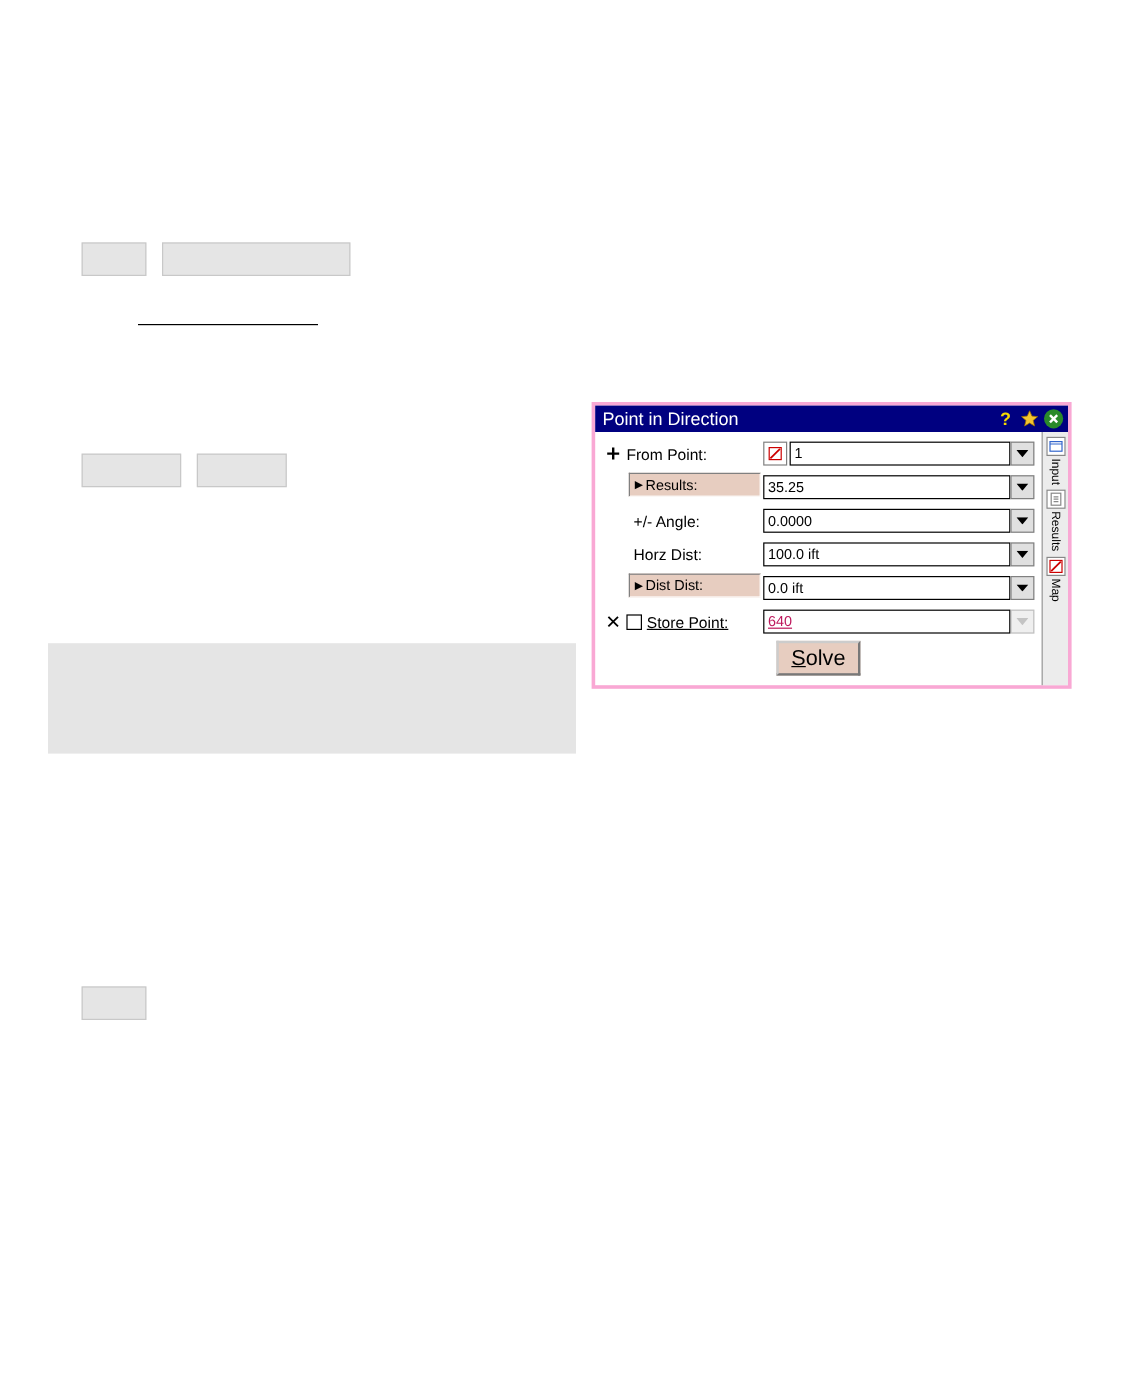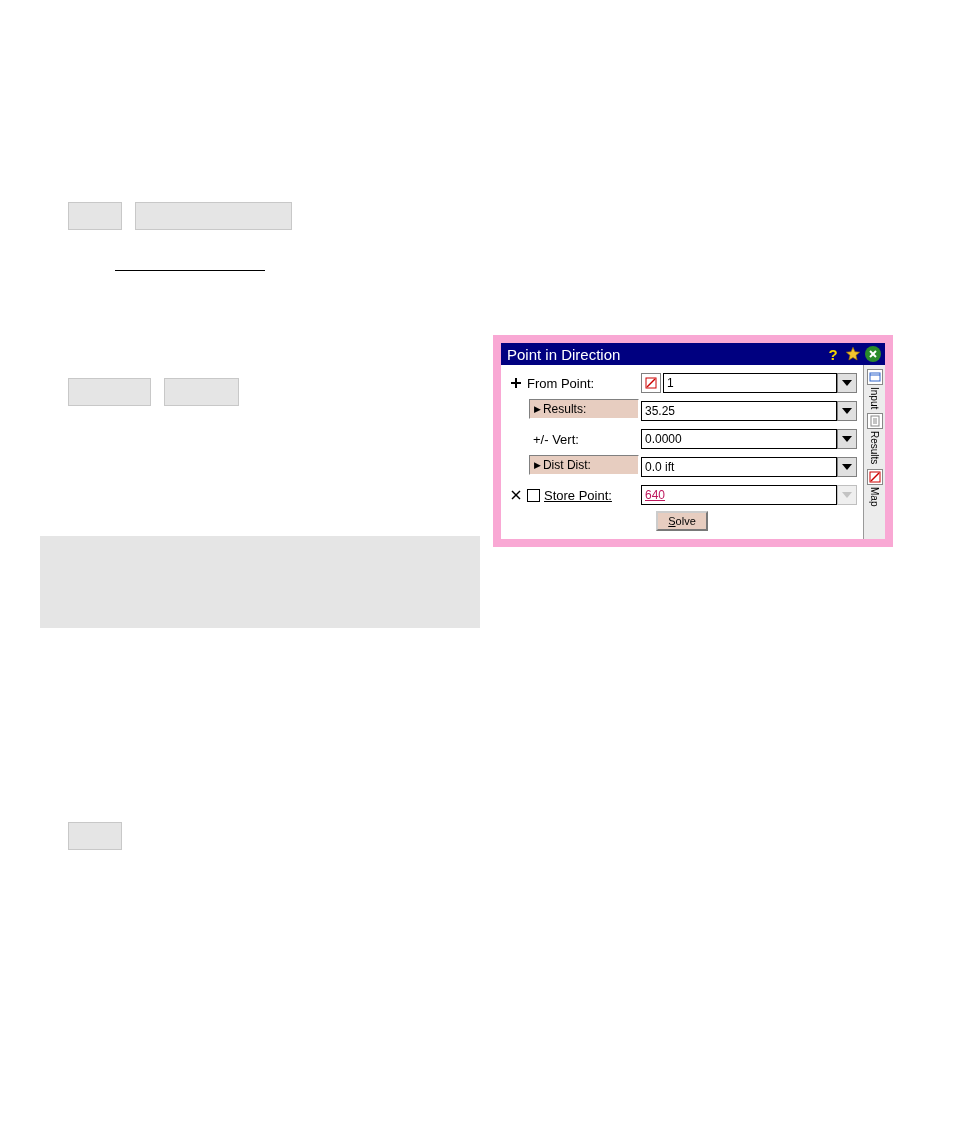--- a/index.html
+++ b/index.html
@@ -21,21 +21,21 @@
     position: absolute;
     height: 1px;
     background: #000;
   }
   
   .dialog {
     position: absolute;
     top: 335px;
     left: 493px;
     width: 400px;
-    border: 8px solid #f9a8d4;
+    border: 3px solid #f9a8d4;
     background: #ffffff;
   }
   .title-bar {
     background: #000080;
     color: #fff;
     height: 22px;
     display: flex;
     align-items: center;
     padding: 0 4px 0 6px;
     font-family: "Trebuchet MS", Tahoma, sans-serif;
@@ -180,21 +180,21 @@
 
   .solve-row {
     display:flex;
     justify-content:center;
     margin-top: 4px;
   }
   .solve-btn {
     background: #e7cdc0;
     border: 2px outset #ccc;
     padding: 2px 10px;
-    font-size: 11px;
+    font-size: 18px;
     cursor:pointer;
   }
   .solve-btn .underline { text-decoration: underline; }
 
 </style>
 </head>
 <body>
 
 <div class="placeholder-box" style="top:202px;left:68px;width:54px;height:28px;"></div>
 <div class="placeholder-box" style="top:202px;left:135px;width:157px;height:28px;"></div>
@@ -263,31 +263,43 @@
           <div class="drop-btn">
             <svg width="10" height="6" viewBox="0 0 10 6">
                 <polygon points="0,0 10,0 5,6" fill="#000"></polygon>
               </svg>
           </div>
         </div>
       </div>
 
       <div class="form-row">
         <div class="row-icon"></div>
-        <div class="row-label" style="padding-left:8px;">+/- Vert:</div>
+        <div class="row-label" style="padding-left:8px;">+/- Angle:</div>
         <div class="row-input-wrap">
           <input class="text-input" value="0.0000" style="">
           <div class="drop-btn">
             <svg width="10" height="6" viewBox="0 0 10 6">
                 <polygon points="0,0 10,0 5,6" fill="#000"></polygon>
               </svg>
           </div>
         </div>
       </div>
 
+      <div class="form-row">
+        <div class="row-icon"></div>
+        <div class="row-label" style="padding-left:8px;">Horz Dist:</div>
+        <div class="row-input-wrap">
+          <input class="text-input" value="100.0 ift" style="">
+          <div class="drop-btn">
+            <svg width="10" height="6" viewBox="0 0 10 6">
+                <polygon points="0,0 10,0 5,6" fill="#000"></polygon>
+              </svg>
+          </div>
+        </div>
+      </div>
 
       <div class="form-row">
         <div class="row-icon"></div>
         <div class="row-label btn-label">
           <span class="tri">▶</span>
           <span>Dist Dist:</span>
         </div>
         <div class="row-input-wrap">
           <input class="text-input" value="0.0 ift" style="">
           <div class="drop-btn">

